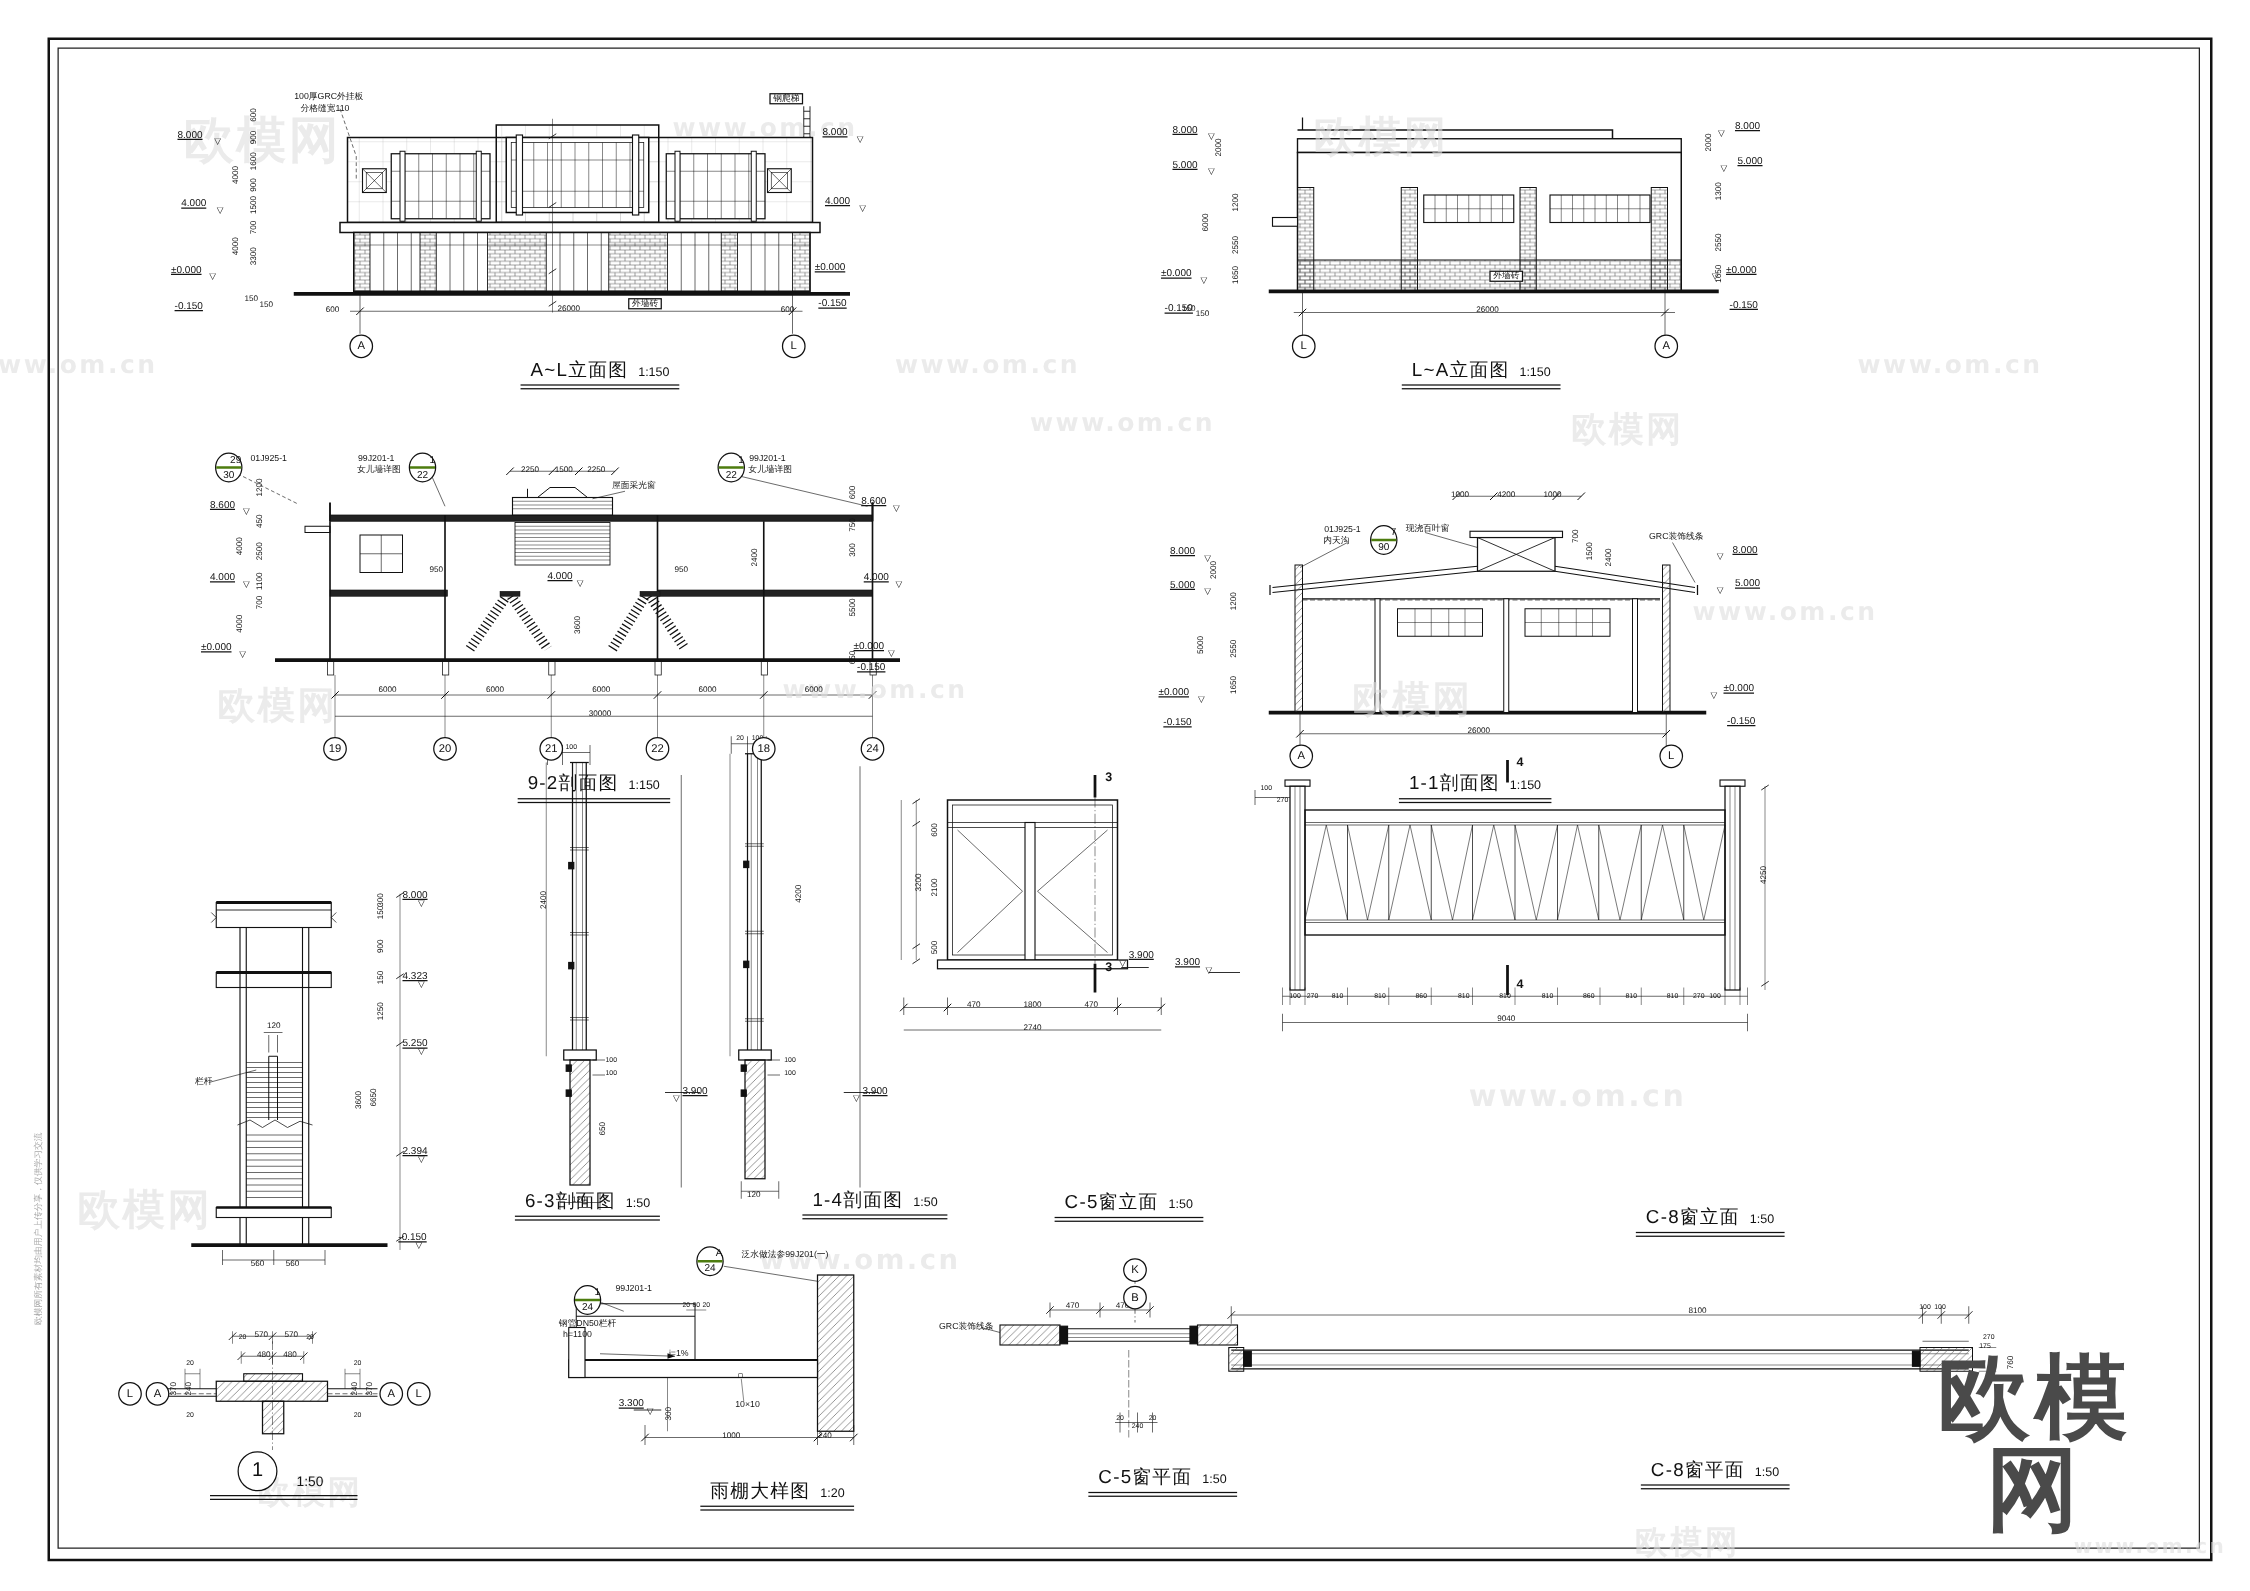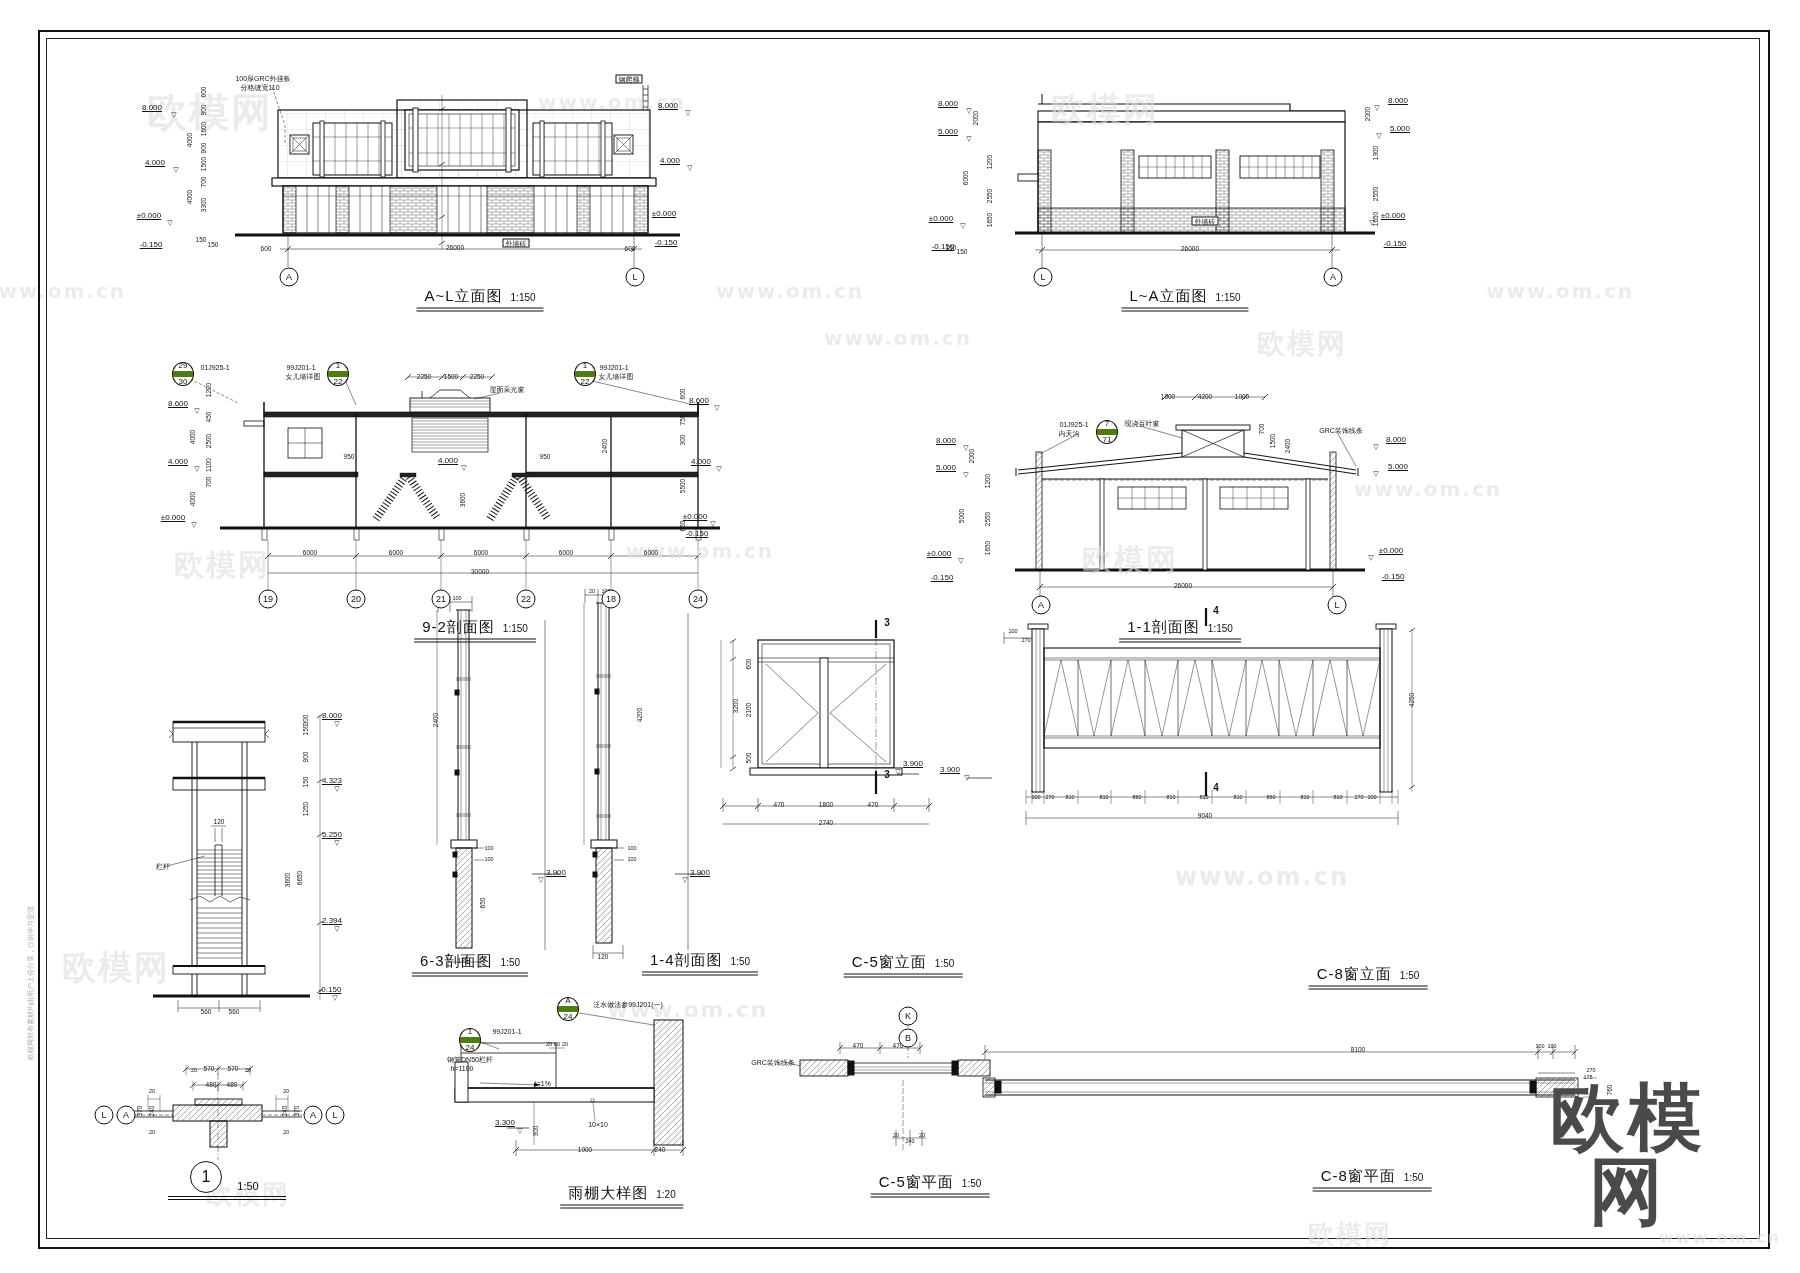--- a/index.html
+++ b/index.html
@@ -23,21 +23,21 @@
   .wm{position:absolute;z-index:4;font-weight:bold;color:#dedede;opacity:.6;
       transform:translate(-50%,-50%);letter-spacing:2px;pointer-events:none;
       font-family:"DejaVu Sans",sans-serif;}
   .bub{position:absolute;z-index:6;width:17px;height:17px;border:1px solid #111;
       border-radius:50%;background:#fff;font-size:9px;line-height:17px;text-align:center;
       transform:translate(-50%,-50%);}
   .bub2{position:absolute;z-index:6;width:20px;height:22px;border:1px solid #111;
       border-radius:50%;background:#fff;font-size:8px;text-align:center;
       transform:translate(-50%,-50%);display:flex;flex-direction:column;justify-content:center;}
   .bub2 span{display:block;line-height:10px;}
-  .bub2 span:first-child{border-bottom:6px solid #4d7c0f;}
+  .bub2 span:first-child{border-bottom:2px solid #4d7c0f;text-align:right;}
   .vtitle{position:absolute;z-index:6;transform:translate(-50%,-50%);
       border-bottom:4px double #111;padding:0 8px 2px 8px;white-space:nowrap;background:transparent;}
   .vtitle .tmain{font-size:15px;letter-spacing:1px;}
   .vtitle .tscale{font-size:10px;margin-left:8px;}
   .bigbub{position:absolute;z-index:6;width:30px;height:30px;border:1.4px solid #111;
       border-radius:50%;background:#fff;font-size:16px;line-height:30px;text-align:center;
       transform:translate(-50%,-50%);}
   .logo{position:absolute;z-index:7;transform:translate(-50%,-50%);color:#4a4a4a;
       font-weight:bold;text-align:center;pointer-events:none;}
   .logo .l1{font-size:74px;letter-spacing:4px;line-height:1;}
@@ -679,21 +679,21 @@
 <div class="bub2" style="left: 338px; top: 374px;">
     <span>1</span>
     <span>22</span>
   </div>
 <div class="bub2" style="left: 585px; top: 374px;">
     <span>1</span>
     <span>22</span>
   </div>
 <div class="bub2" style="left: 1107px; top: 432px;">
     <span>7</span>
-    <span>71</span>
+    <span>90</span>
   </div>
 <div class="bub2" style="left: 568px; top: 1009px;">
     <span>A</span>
     <span>24</span>
   </div>
 <div class="bub2" style="left: 470px; top: 1040px;">
     <span>1</span>
     <span>24</span>
   </div>
 <div class="vtitle" style="left: 480px; top: 299px;"><span class="tmain">A~L立面图</span><span class="tscale">1:150</span></div>

